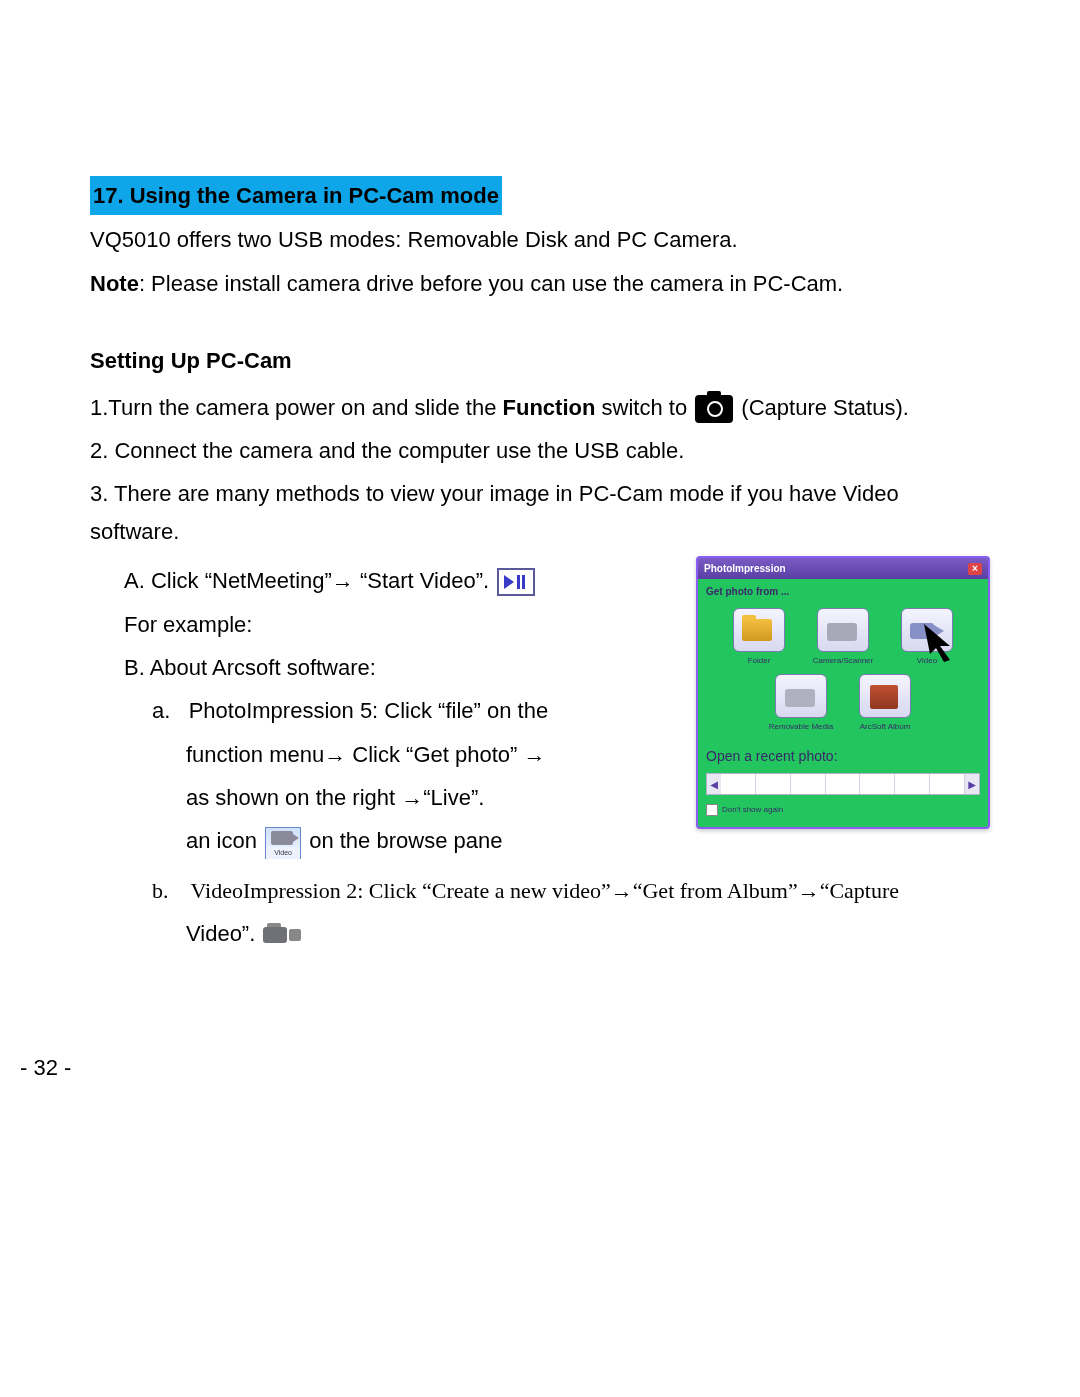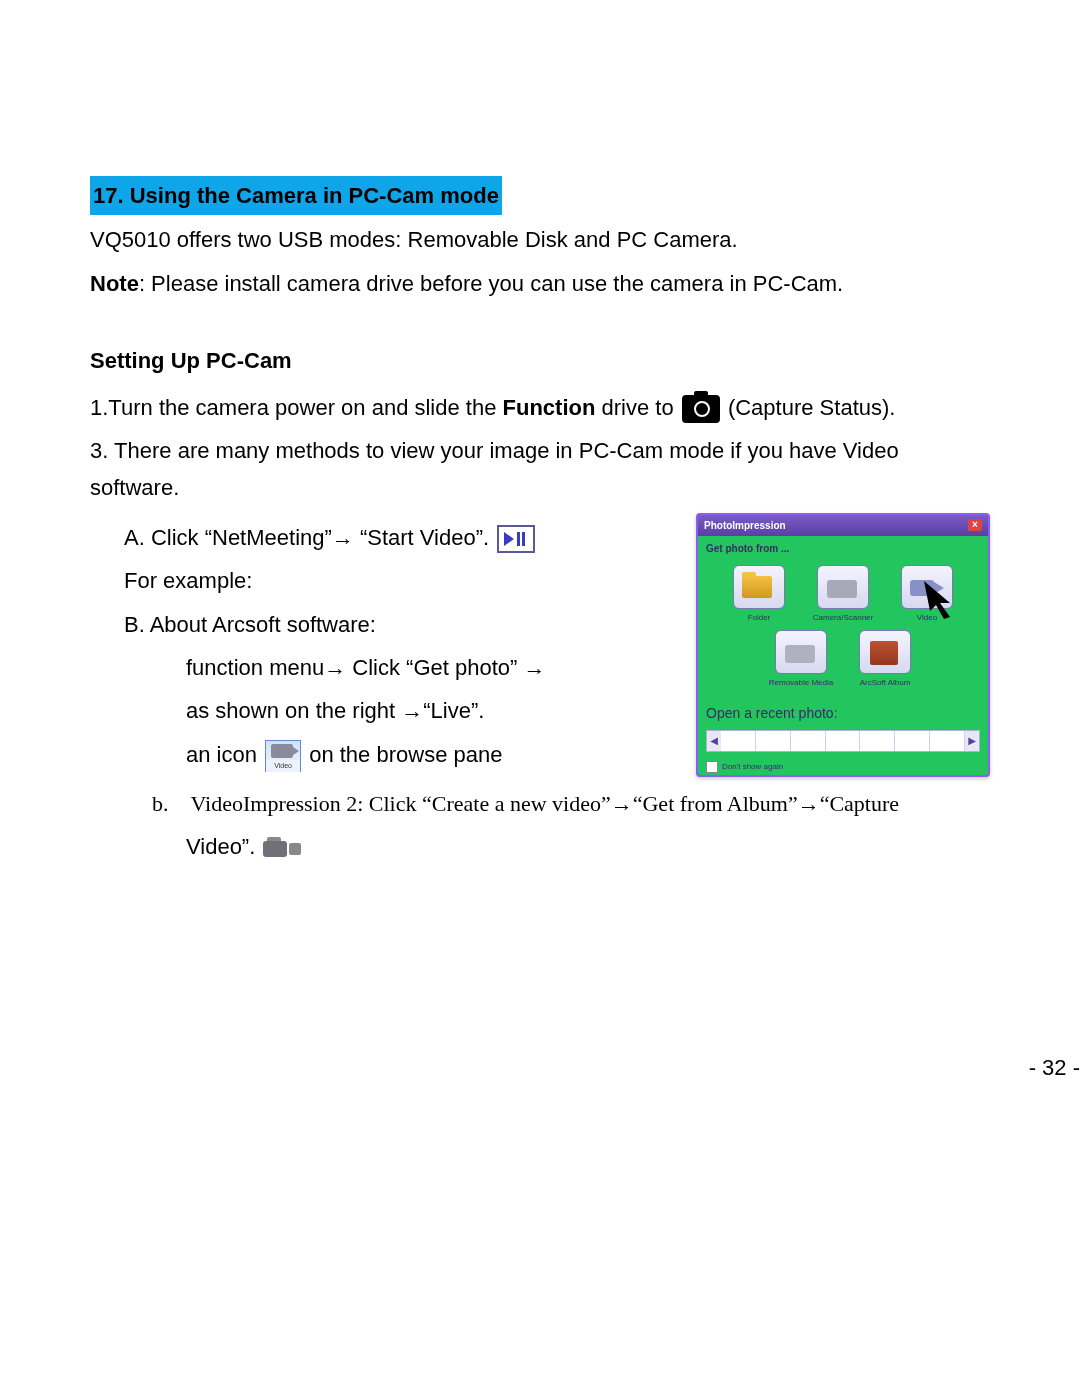--- a/index.html
+++ b/index.html
@@ -286,36 +286,37 @@
   .dialog-strip .navbtn {
     width: 14px;
     background: #e8e8f4;
     display: flex;
     align-items: center;
     justify-content: center;
     color: #5a3ea4;
     font-size: 10px;
   }
   .dialog-foot {
-    padding: 4px 8px 2px;
+    padding: 4px 8px 10px;
     font-size: 8px;
     display: flex;
     align-items: center;
     gap: 4px;
   }
   .dialog-foot .cb {
     width: 10px; height: 10px; border: 1px solid #888; background: #fff;
   }
 
   .page-number {
     position: absolute;
     bottom: 316px;
     left: 0; right: 0;
-    text-align: right;
+    text-align: left;
     font-size: 22px;
+    padding-left: 20px;
   }
 </style>
 </head>
 <body>
 
 <div class="page">
 
   <div class="para">
     <span class="section-title">
       <span>17.</span>
@@ -325,33 +326,35 @@
 
   <div class="para">VQ5010 offers two USB modes: Removable Disk and PC Camera.</div>
 
   <div class="para">
     <span class="bold">Note</span><span>: Please install camera drive before you can use the camera in PC-Cam.</span>
   </div>
 
   <div class="subheading">Setting Up PC-Cam</div>
 
   <div class="para">
-    <span>1.Turn the camera power on and slide the </span><span class="bold">Function</span><span> drive to </span><span class="cam-icon"></span><span> (Capture Status).</span>
-  </div>
-
+    <span>1.Turn the camera power on and slide the </span><span class="bold">Function</span><span> switch to </span><span class="cam-icon"></span><span> (Capture Status).</span>
+  </div>
+
+  <div class="para">2. Connect the camera and the computer use the USB cable.</div>
 
   <div class="para">3. There are many methods to view your image in PC-Cam mode if you have Video software.</div>
 
   <div class="columns">
     <div class="col-left">
       <div class="para indent1">
         <span>A. Click “NetMeeting”→ “Start Video”. </span><span class="play-icon"></span>
       </div>
       <div class="para indent1">For example:</div>
       <div class="para indent1">B. About Arcsoft software:</div>
+      <div class="para indent2">a.&nbsp;&nbsp;&nbsp;PhotoImpression 5: Click “file” on the</div>
       <div class="para indent3">function menu→ Click “Get photo” →</div>
       <div class="para indent3">as shown on the right →“Live”.</div>
       <div class="para indent3">
         <span>an icon </span><span class="video-thumb"><span class="camimg"></span><span class="label">Video</span></span><span> on the browse pane</span>
       </div>
     </div>
 
     <div class="dialog">
       <div class="dialog-title">
         <span>PhotoImpression</span>

